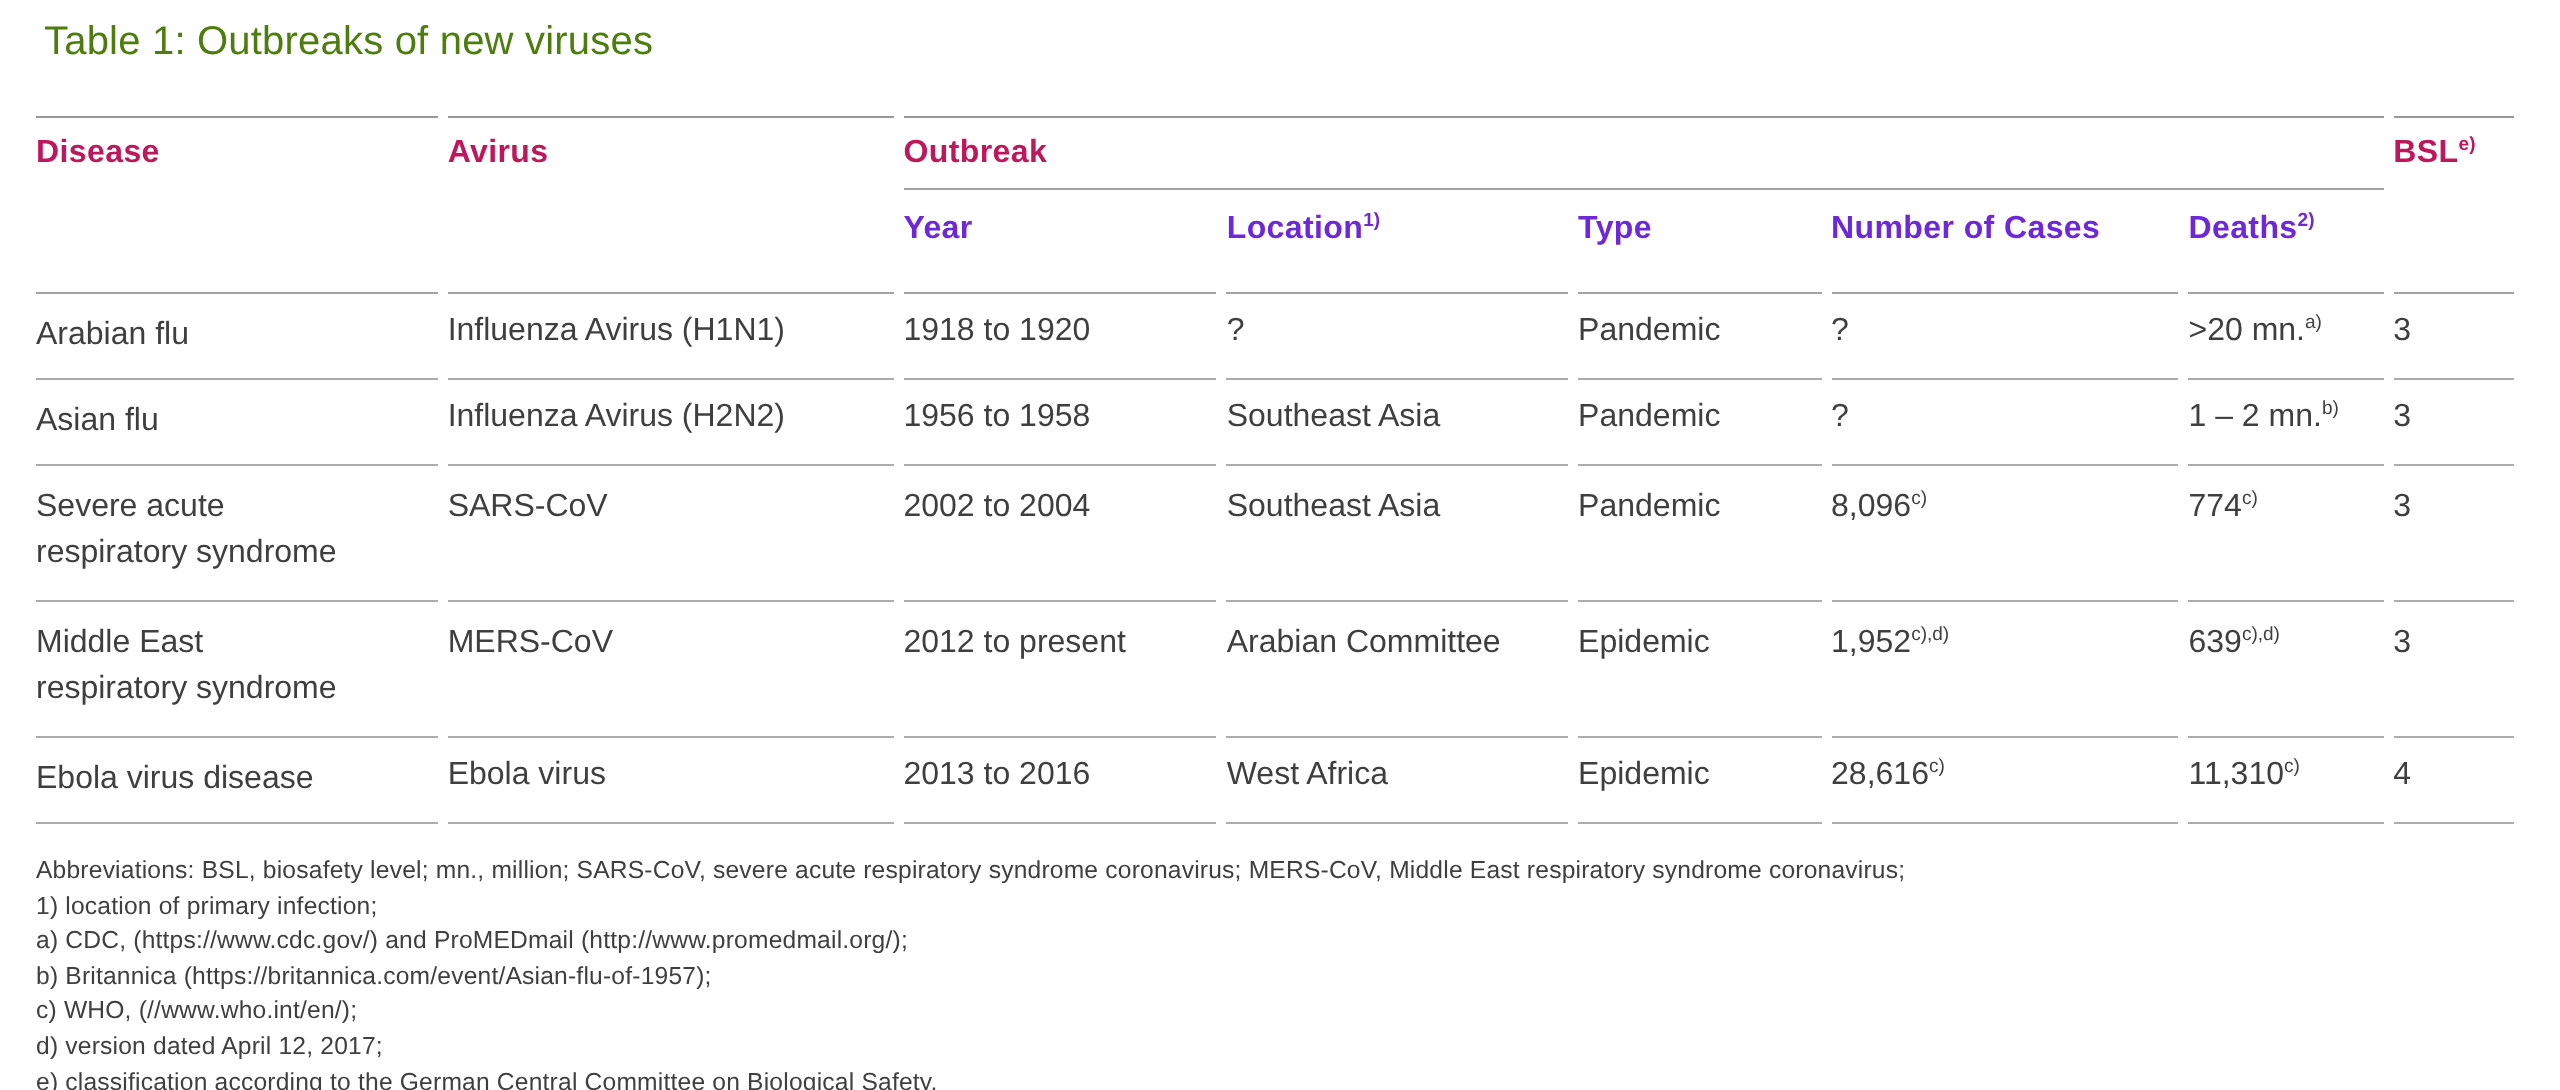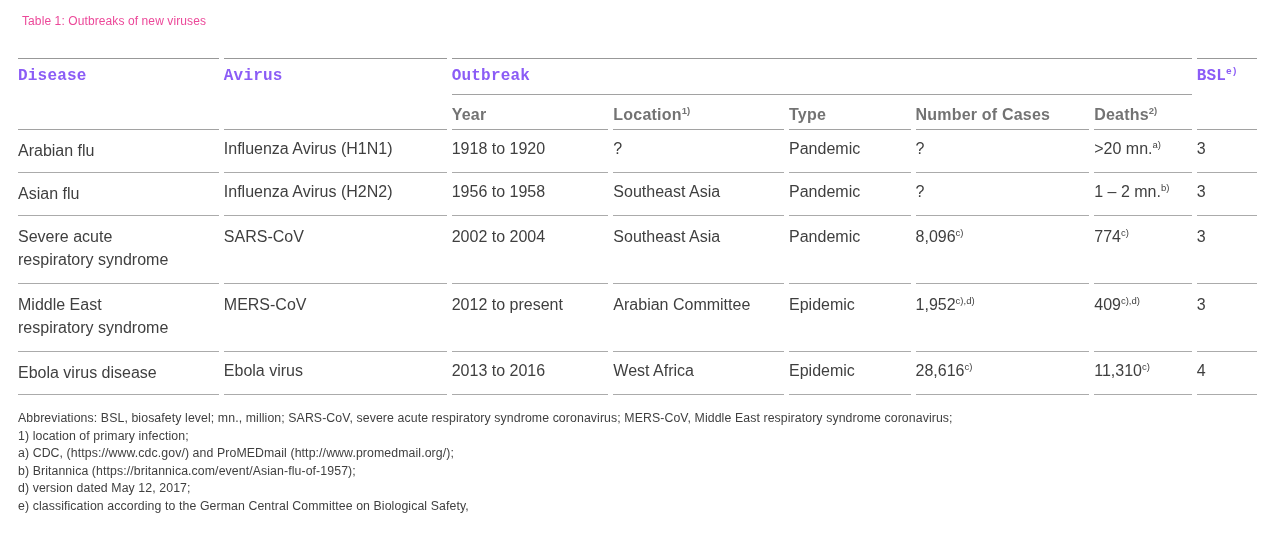--- a/index.html
+++ b/index.html
@@ -7,55 +7,54 @@
   body {
     width: 1280px; height: 545px; overflow: hidden;
     font-family: "Liberation Sans", sans-serif;
     color: #3d3d3d;
     -webkit-font-smoothing: antialiased;
   }
   .page { width: 1280px; height: 545px; position: relative; }
 
   .caption {
     padding: 12px 0 0 22px;
-    font-size: 12px;
+    font-size: 20px;
     line-height: 19px;
-    color: #ec4899;
+    color: #4d7c0f;
     letter-spacing: 0.1px;
   }
 
   table.outbreaks {
     margin: 27px 0 0 13px;
     border-collapse: separate;
     border-spacing: 5px 0;
     table-layout: fixed;
     width: 1249px;
     font-size: 16px;
     line-height: 19px;
     color: #3f3f3f;
   }
   th, td { text-align: left; vertical-align: top; font-weight: normal; }
 
   
   tr.hdr-a > th {
     border-top: 1.5px solid #989898;
     padding: 8px 0 8px 0;
     font-weight: 600;
-    color: #8b5cf6;
+    color: #be185d;
     letter-spacing: 0.2px;
-    font-family: Liberation Mono, monospace;
   }
   th.outbreak-cell {
     text-align: left;
     border-bottom: 1.5px solid #a2a2a2;
   }
   tr.hdr-b > th {
-    padding: 10px 0 5px 0;
+    padding: 10px 0 22px 0;
     font-weight: 600;
-    color: #737373;
+    color: #6d28d9;
     letter-spacing: 0.2px;
     border-bottom: 1.5px solid #a2a2a2;
   }
   th[rowspan] { border-bottom: 1.5px solid #a2a2a2; }
 
   
   td {
     padding: 9px 0 10px 0;
     border-bottom: 1.5px solid #ababab;
   }
@@ -148,21 +147,21 @@
       <td>3</td>
     </tr>
 
     <tr class="tall">
       <td><span class="wrap-narrow">Middle East respiratory syndrome</span></td>
       <td>MERS-CoV</td>
       <td>2012 to present</td>
       <td>Arabian Committee</td>
       <td>Epidemic</td>
       <td><span>1,952</span><sup class="fn">c),d)</sup></td>
-      <td><span>409</span><sup class="fn">c),d)</sup></td>
+      <td><span>639</span><sup class="fn">c),d)</sup></td>
       <td>3</td>
     </tr>
 
     <tr>
       <td><span class="wrap-narrow">Ebola virus disease</span></td>
       <td>Ebola virus</td>
       <td>2013 to 2016</td>
       <td>West Africa</td>
       <td>Epidemic</td>
       <td><span>28,616</span><sup class="fn">c)</sup></td>
@@ -170,18 +169,19 @@
       <td>4</td>
     </tr>
   </tbody>
     </table>
 
   <div class="footnotes">
     <div>Abbreviations: BSL, biosafety level; mn., million; SARS-CoV, severe acute respiratory syndrome coronavirus; MERS-CoV, Middle East respiratory syndrome coronavirus;</div>
     <div>1) location of primary infection;</div>
     <div>a) CDC, (https://www.cdc.gov/) and ProMEDmail (http://www.promedmail.org/);</div>
     <div>b) Britannica (https://britannica.com/event/Asian-flu-of-1957);</div>
-    <div>d) version dated May 12, 2017;</div>
+    <div>c) WHO, (//www.who.int/en/);</div>
+    <div>d) version dated April 12, 2017;</div>
     <div>e) classification according to the German Central Committee on Biological Safety,</div>
 
   </div>
 
 </div>
 
 </body></html>

